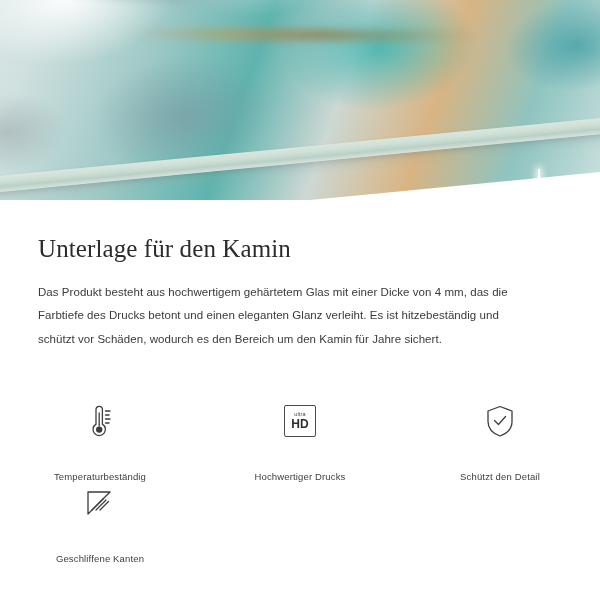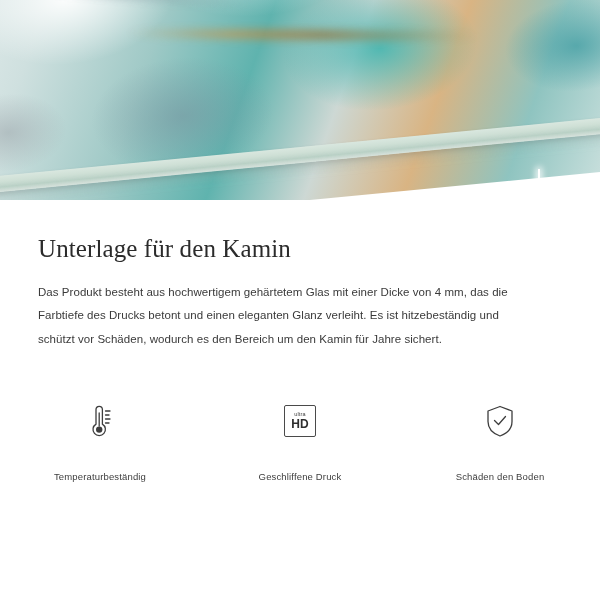--- a/index.html
+++ b/index.html
@@ -257,30 +257,41 @@
       <div class="label">Temperaturbeständig</div>
     </div>
 
     <div class="feature">
       <div class="icon-wrap">
         <div class="hd-badge">
           <span class="ultra">ultra</span>
           <span class="hd">HD</span>
         </div>
       </div>
-      <div class="label">Geschliffene Druck</div>
+      <div class="label">Hochwertiger Drucks</div>
     </div>
 
     <div class="feature">
       <div class="icon-wrap">
         <svg width="34" height="36" viewBox="0 0 34 36" fill="none" stroke="#3d3d3d" stroke-width="1.3" stroke-linejoin="round" stroke-linecap="round">
           <path d="M17 3.5 29 8v10.5c0 7.2-5 12-12 14.5C10 30.5 5 25.7 5 18.5V8z"></path>
           <polyline points="11.5,17.5 15.5,21.5 22.5,13.5"></polyline>
         </svg>
       </div>
-      <div class="label">Schäden den Boden</div>
-    </div>
-
-
+      <div class="label">Schützt den Detail</div>
+    </div>
+
+
+    <div class="feature">
+      <div class="icon-wrap">
+        <svg width="34" height="32" viewBox="0 0 34 32" fill="none" stroke="#3d3d3d" stroke-width="1.3" stroke-linejoin="round" stroke-linecap="round">
+          <path d="M5 27V5h22z"></path>
+          <line x1="9" y1="23" x2="20.5" y2="11.5"></line>
+          <line x1="13" y1="23" x2="23" y2="13"></line>
+          <line x1="17" y1="23" x2="25.5" y2="14.5"></line>
+        </svg>
+      </div>
+      <div class="label">Geschliffene Kanten</div>
+    </div>
 
 
   </div>
 </div>
 
 </body></html>

